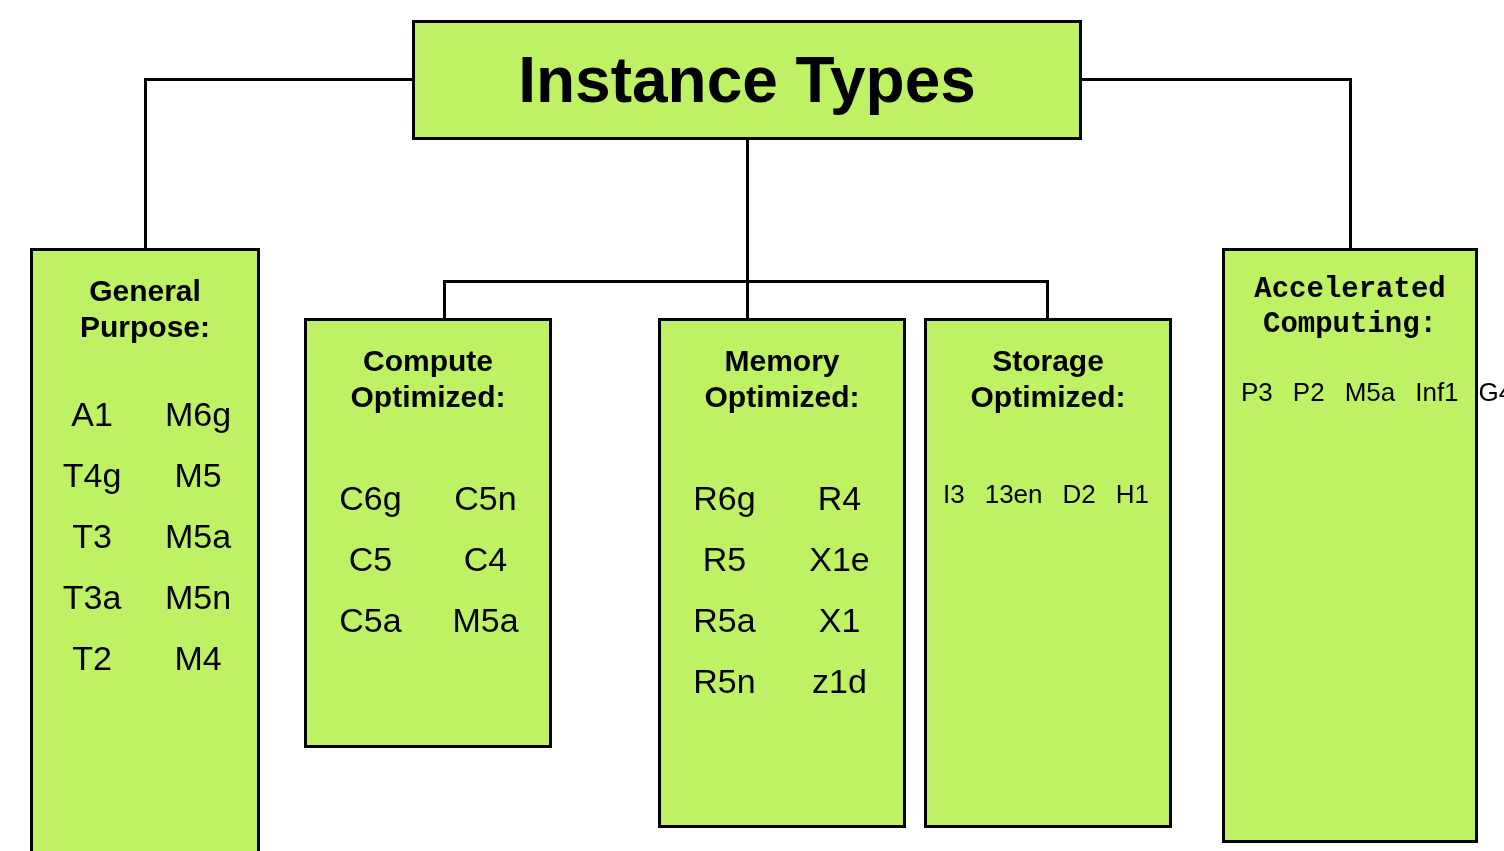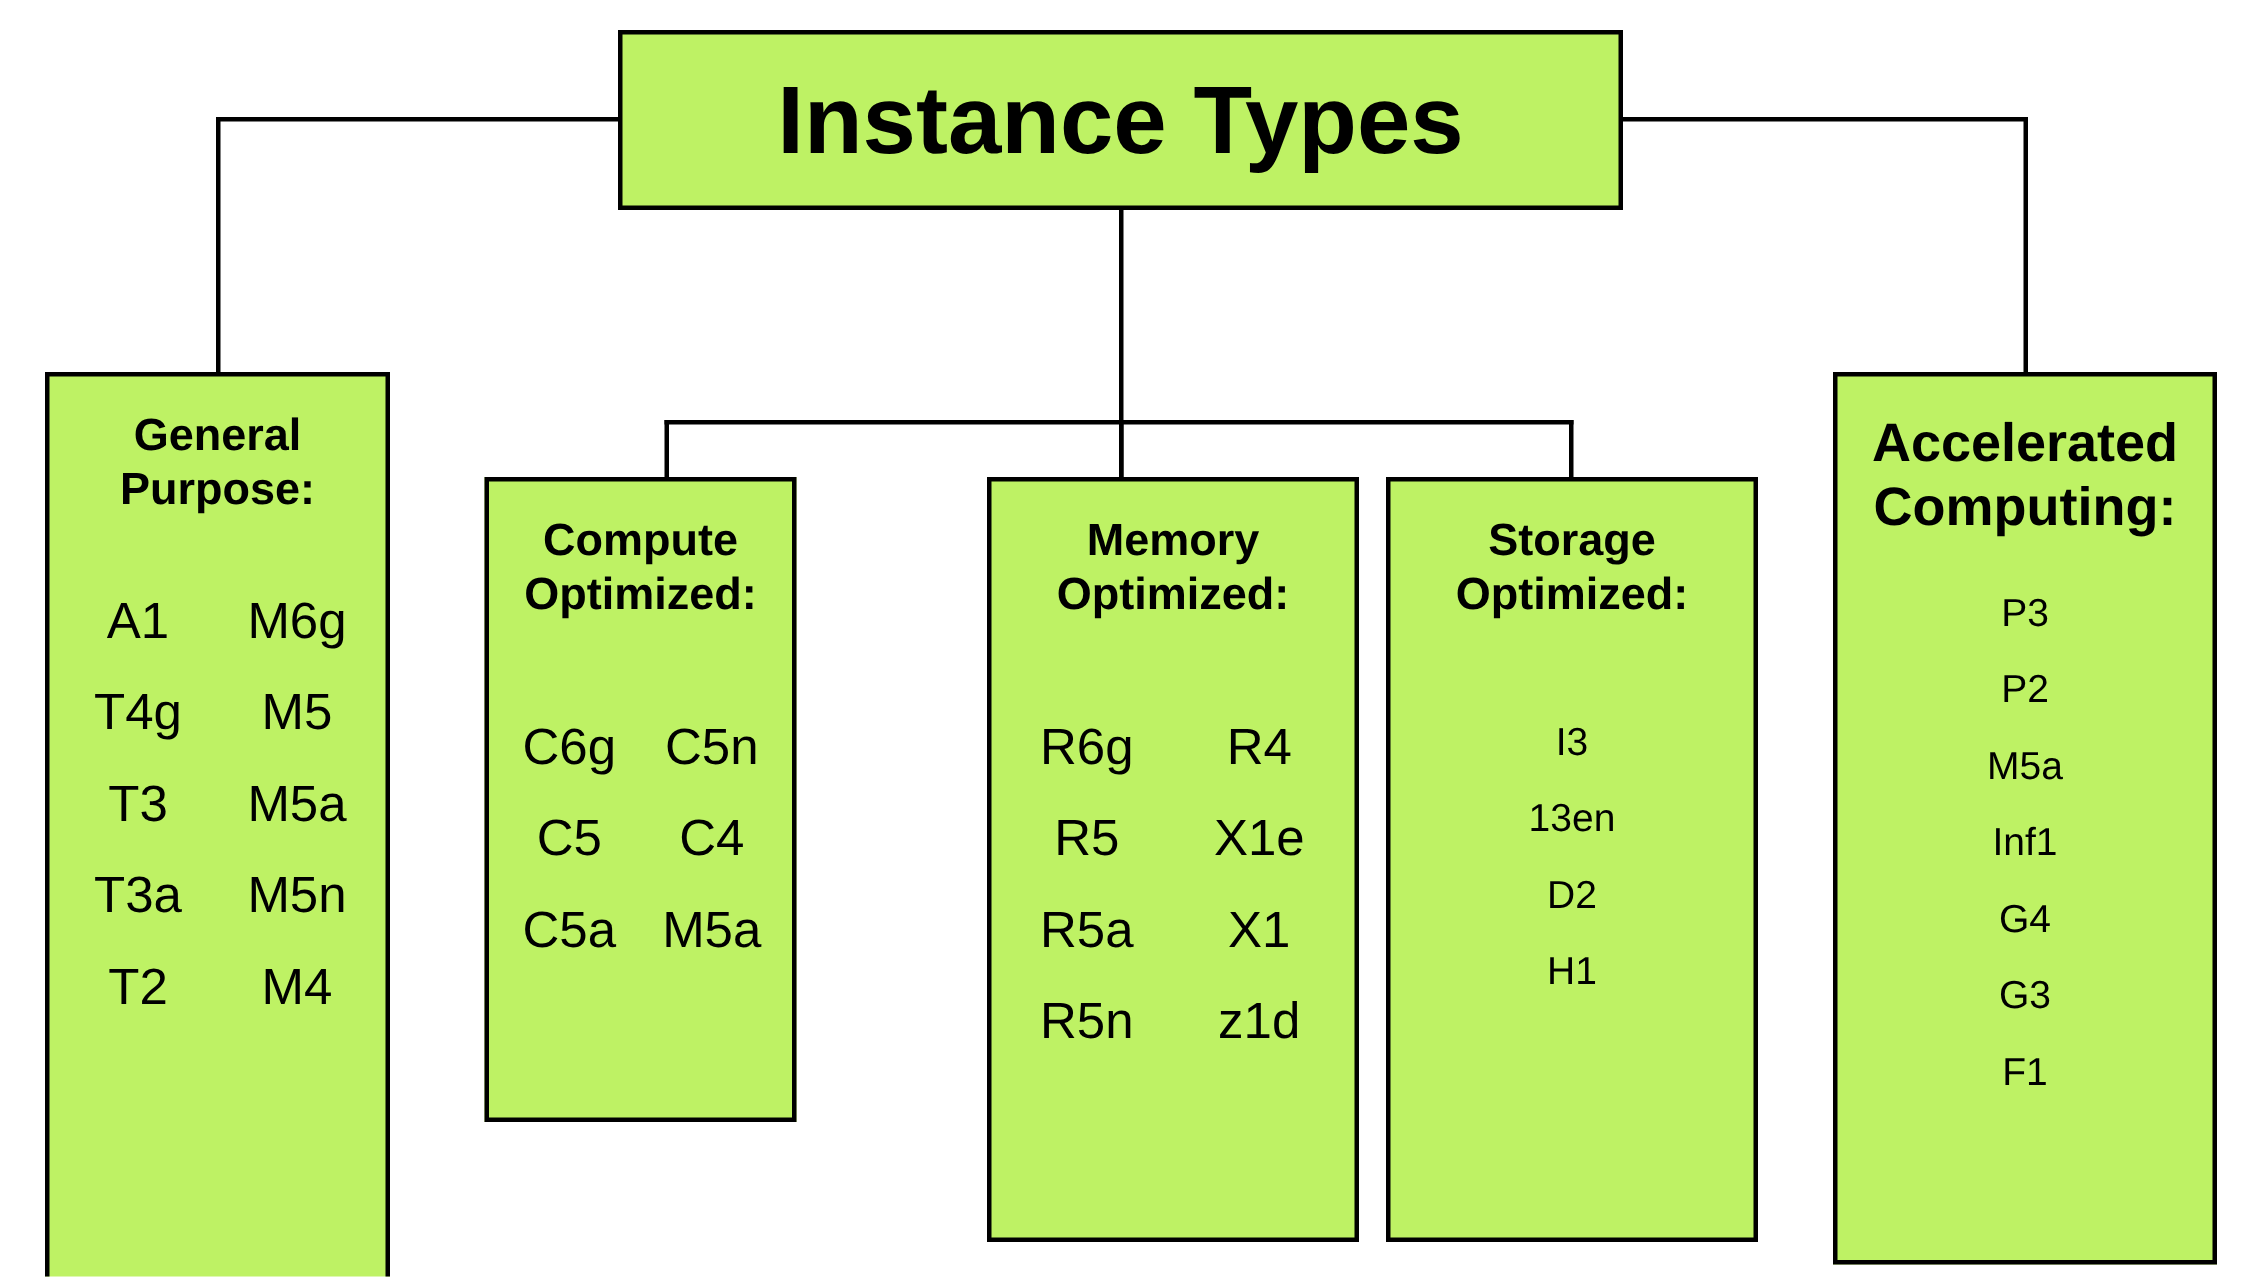--- a/index.html
+++ b/index.html
@@ -33,24 +33,24 @@
     justify-content: center;
     font-size: 64px;
     font-weight: 800;
   }
   .cat-title {
     font-size: 30px;
     font-weight: 800;
     line-height: 1.2;
     margin-bottom: 24px;
   }
-  .cat-title.smaller { font-size: 36px; }
+  .cat-title.smaller { font-size: 29px; font-family: Liberation Mono, monospace; }
   .list-one {
     display: flex;
-    flex-direction: column;
+    flex-direction: row;
     gap: 20px;
     font-size: 26px;
     font-weight: 400;
   }
   .list-two {
     display: grid;
     grid-template-columns: 1fr 1fr;
     column-gap: 20px;
     row-gap: 22px;
     font-size: 34px;
@@ -100,21 +100,21 @@
       <span>M5</span>
       <span>T3</span>
       <span>M5a</span>
       <span>T3a</span>
       <span>M5n</span>
       <span>T2</span>
       <span>M4</span>
     </div>
   </div>
 
-  <div class="box pad" style="left:323px; top:318px; width:208px; height:430px;">
+  <div class="box pad" style="left:304px; top:318px; width:248px; height:430px;">
     <div class="cat-title">
       <span>Compute</span><br>
       <span>Optimized:</span>
     </div>
     <div style="height:40px"></div>
     <div class="list-two">
       <span>C6g</span>
       <span>C5n</span>
       <span>C5</span>
       <span>C4</span>

